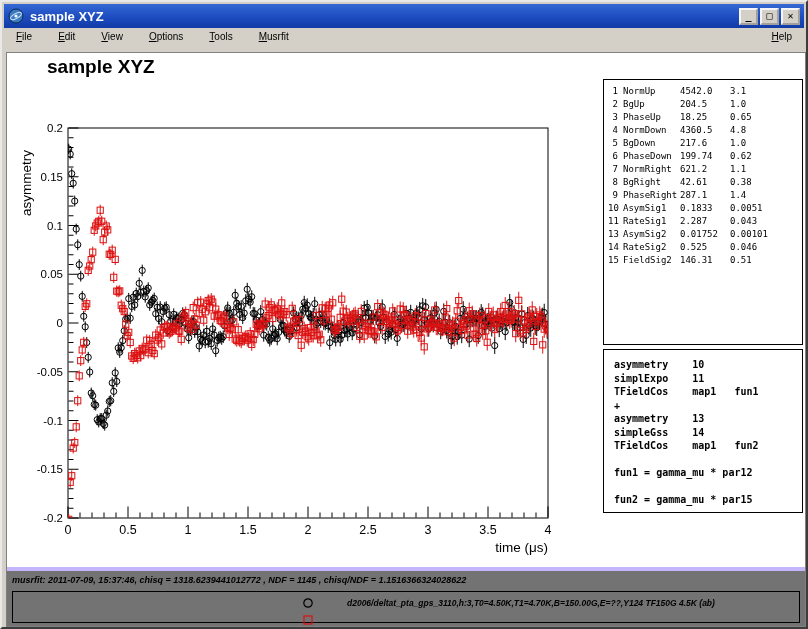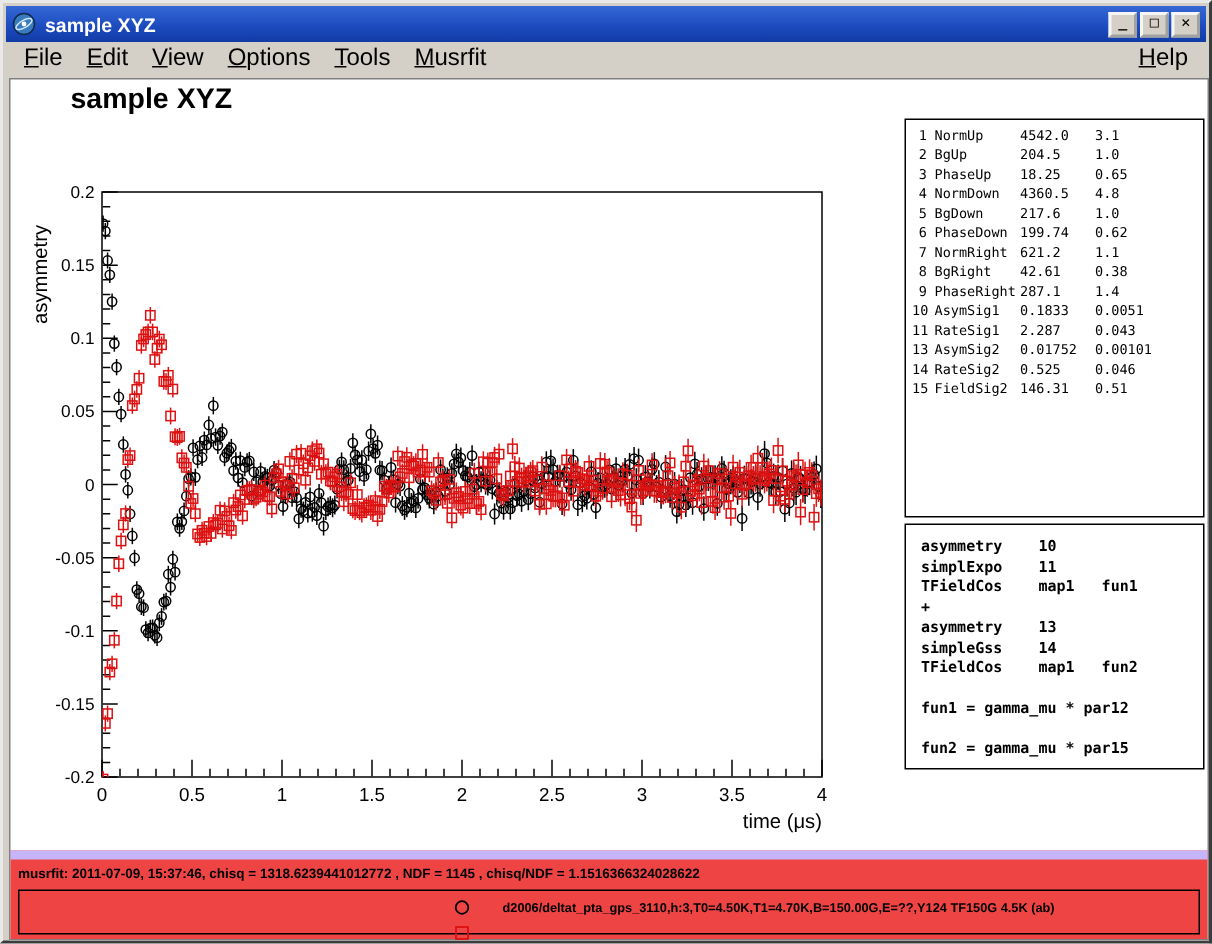--- a/index.html
+++ b/index.html
@@ -15,41 +15,41 @@
   }
   .title-text { color: #fff; font-weight: bold; font-size: 13px; flex: 1; white-space: nowrap; }
   .win-buttons { display: flex; gap: 2px; }
   .win-btn {
     width: 19px; height: 17px; background: #d4d0c8; border: 2px outset #f5f5f5;
     font-family: "DejaVu Sans Mono", monospace; font-size: 10px; font-weight: bold;
     line-height: 12px; text-align: center; color: #000; padding: 0; cursor: default;
   }
   .menubar {
     position: absolute; top: 27px; left: 2px; right: 2px; height: 21px;
-    display: flex; align-items: flex-end; font-size: 16px; color: #000; padding: 0 4px;
+    display: flex; align-items: flex-start; font-size: 10px; color: #000; padding: 0 4px; gap: 10px;
   }
   .menu-item { display: inline-block; padding: 2px 8px; white-space: nowrap; }
   .menu-item::first-letter { text-decoration: underline; }
   .menu-help { margin-left: auto; }
   .canvas {
     position: absolute; left: 4px; top: 50px; width: 800px; height: 575px;
     background: #fff; border: 1px solid #808080;
   }
   .plot-title { position: absolute; left: 40px; top: 3px; font-size: 19px; font-weight: bold; color: #000; }
   #plot { position: absolute; left: 0; top: 0; }
   .box { position: absolute; border: 1px solid #000; background: #fff; }
   .param-box { left: 596px; top: 26px; width: 200px; height: 266px; padding: 5px 4px; overflow: hidden; }
   .param-row { display: grid; grid-template-columns: 15px 57px 50px auto; font-family: "DejaVu Sans Mono", monospace; font-size: 9px; line-height: 13px; white-space: nowrap; }
   .param-no { text-align: right; padding-right: 5px; }
   .theory-box { left: 596px; top: 296px; width: 200px; height: 164px; padding: 8px 10px; overflow: hidden; }
   .theory-box pre { margin: 0; font-family: "DejaVu Sans Mono", monospace; font-size: 10px; font-weight: bold; line-height: 13.5px; color: #000; }
-  .info-area { position: absolute; left: 0; right: 0; top: 514px; bottom: 0; border-top: 6px solid #c4b5fd; background: #ef4444; }
+  .info-area { position: absolute; left: 0; right: 0; top: 514px; bottom: 0; border-top: 4px solid #c4b5fd; background: #737373; font-style: italic; }
   .status-line { position: absolute; left: 5px; top: 4px; font-size: 9px; font-weight: bold; color: #000; white-space: nowrap; }
   .legend-box { position: absolute; left: 5px; right: 5px; top: 20px; bottom: 3px; border: 1px solid #000; padding: 2px 0; }
-  .legend-row { display: flex; align-items: center; gap: 20px; padding-left: 288px; height: 17px; }
+  .legend-row { display: flex; align-items: center; gap: 32px; padding-left: 288px; height: 17px; }
   .legend-label { font-size: 8.5px; font-weight: bold; white-space: nowrap; }
   .legend-marker { flex: 0 0 auto; }
 </style>
 </head>
 <body>
 
 <div class="window">
 
   <div class="titlebar">
     <span style="display:inline-flex;">

